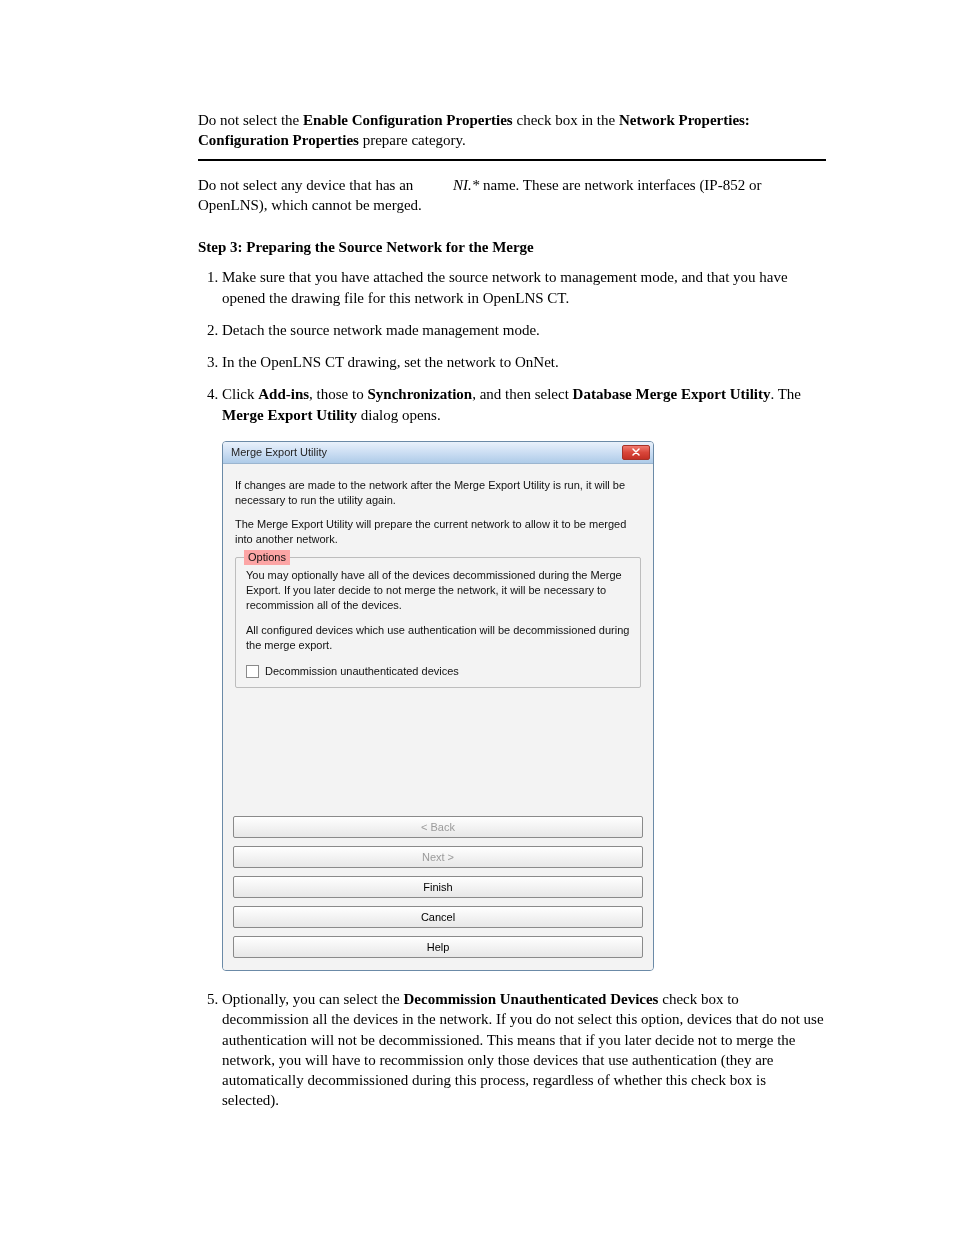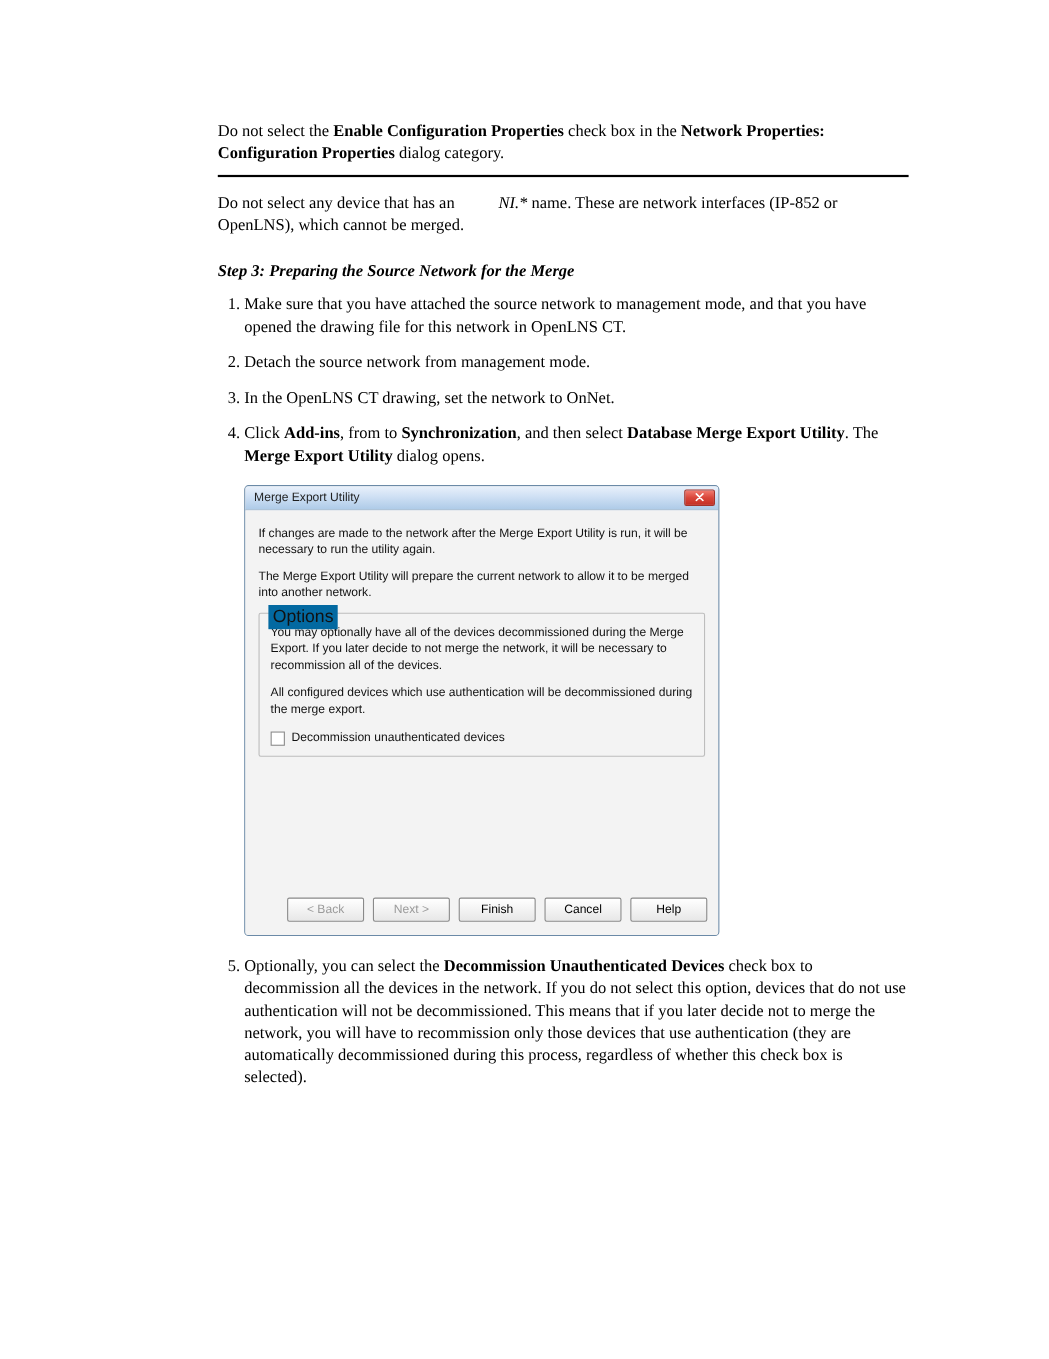--- a/index.html
+++ b/index.html
@@ -95,41 +95,42 @@
     border: 1px solid #bdbdbd;
     border-radius: 2px;
     padding: 10px 10px 8px 10px;
     margin-top: 6px;
     position: relative;
   }
   .group-legend {
     position: absolute;
     top: -8px;
     left: 8px;
-    background: #0369a1;
+    background: #fca5a5;
     padding: 0 4px;
-    font-size: 16px;
+    font-size: 11px;
   }
   .checkbox-row {
     display: flex;
     align-items: center;
     gap: 6px;
     margin-top: 12px;
   }
   .cbx {
     width: 13px; height: 13px;
     border: 1px solid #8a8a8a;
     background: #fff;
   }
   .button-row {
     display: flex;
     gap: 8px;
-    justify-content: flex-end;
+    justify-content: center;
     padding: 8px 10px 12px 10px;
     background: #f3f3f3;
+    flex-direction: column;
   }
   .btn {
     min-width: 70px;
     height: 22px;
     border: 1px solid #8a8a8a;
     background: linear-gradient(to bottom, #fff, #e7e7e7);
     border-radius: 2px;
     font-family: Tahoma, Arial, sans-serif;
     font-size: 11px;
     color: #000;
@@ -144,38 +145,38 @@
   }
 </style>
 </head>
 <body>
 
 <div class="page">
   <div class="content-block">
 
 
     <p class="para">
-      <span>Do not select the </span><span class="bold">Enable Configuration Properties</span><span> check box in the </span><span class="bold">Network Properties: Configuration Properties</span><span> dialog category.</span>
+      <span>Do not select the </span><span class="bold">Enable Configuration Properties</span><span> check box in the </span><span class="bold">Network Properties: Configuration Properties</span><span> prepare category.</span>
     </p>
 
     <hr class="divider">
 
     <p class="para">
       <span>Do not select any device that has an </span><span class="emph-h">NI.*</span><span> name. These are network interfaces (IP-852 or OpenLNS), which cannot be merged.</span>
     </p>
 
-    <p class="para bold" style="font-style:italic; margin-top:22px;">Step 3: Preparing the Source Network for the Merge</p>
+    <p class="para bold" style="margin-top:22px;">Step 3: Preparing the Source Network for the Merge</p>
 
 
     <ol class="numlist">
       <li>Make sure that you have attached the source network to management mode, and that you have opened the drawing file for this network in OpenLNS CT.</li>
-      <li>Detach the source network from management mode.</li>
+      <li>Detach the source network made management mode.</li>
       <li>In the OpenLNS CT drawing, set the network to OnNet.</li>
       <li>
-        <span>Click </span><span class="bold">Add-ins</span><span>, from to </span><span class="bold">Synchronization</span><span>, and then select </span><span class="bold">Database Merge Export Utility</span><span>. The </span><span class="bold">Merge Export Utility</span><span> dialog opens.</span>
+        <span>Click </span><span class="bold">Add-ins</span><span>, those to </span><span class="bold">Synchronization</span><span>, and then select </span><span class="bold">Database Merge Export Utility</span><span>. The </span><span class="bold">Merge Export Utility</span><span> dialog opens.</span>
 
         <div class="dialog-wrap">
           <div class="dialog">
             <div class="titlebar">
               <span class="titlebar-title">Merge Export Utility</span>
               <div class="closebtn">
                 <svg width="8" height="8" viewBox="0 0 8 8">
                     <path d="M1 1 L7 7 M7 1 L1 7" stroke="#fff" stroke-width="1.5" stroke-linecap="round"></path>
                   </svg>
               </div>

